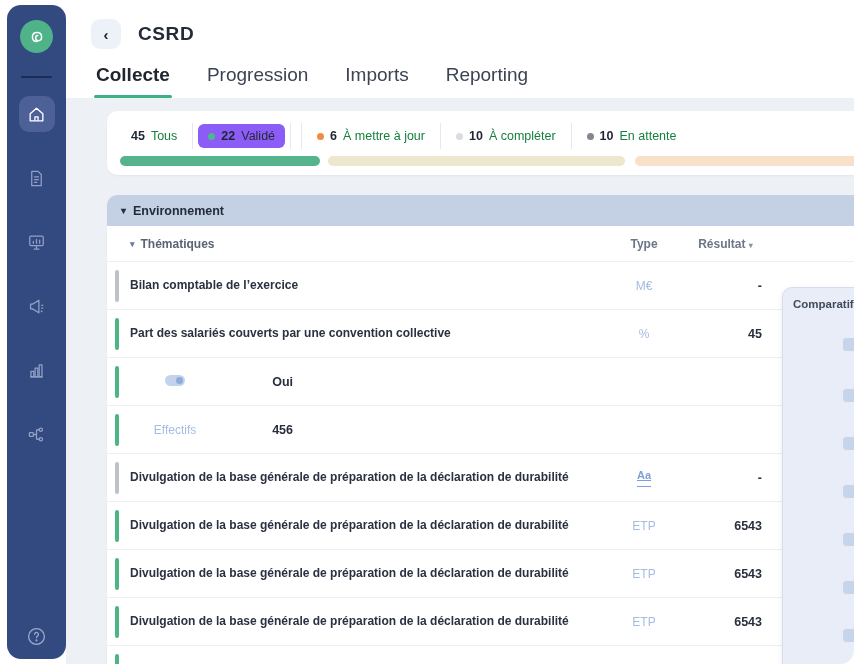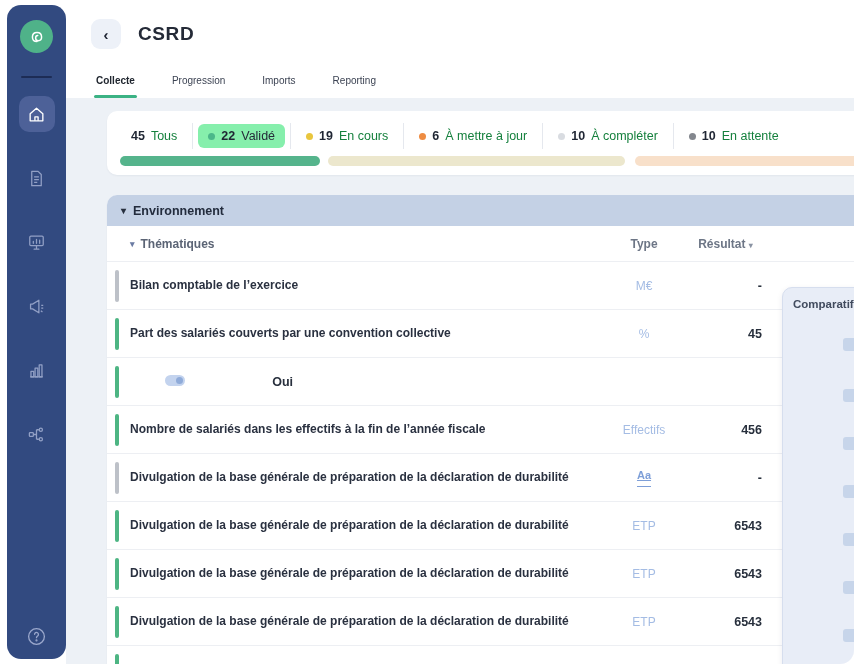--- a/index.html
+++ b/index.html
@@ -24,35 +24,35 @@
   .help-item svg { width:21px; height:21px; }
 
   
   .header { position:absolute; left:66px; top:0; right:0; height:98px; background:#fff; }
   .back-btn { position:absolute; left:25px; top:19px; width:30px; height:30px; border-radius:9px;
               background:#edf1f8; border:none; cursor:pointer; display:flex; align-items:center; justify-content:center;
               font-size:15px; font-weight:bold; color:#202634; }
   .page-title { position:absolute; left:72px; top:23px; font-size:19px; font-weight:bold;
                 letter-spacing:.6px; color:#242a37; }
   .tabs { position:absolute; left:28px; bottom:0; display:flex; gap:33px; }
-  .tab { position:relative; padding:0 2px 12px 2px; font-size:10px; color:#3c4353; cursor:pointer; }
+  .tab { position:relative; padding:0 2px 12px 2px; font-size:19px; color:#3c4353; cursor:pointer; }
   .tab.active { font-weight:bold; color:#20262f; }
   .tab.active::after { content:""; position:absolute; left:0; right:0; bottom:0; height:3px;
                        border-radius:2px; background:#3bb284; }
 
   
   .content { position:absolute; left:66px; top:98px; right:0; bottom:0; background:#edf1f6; }
 
   .status-card { position:absolute; left:41px; top:13px; width:800px; height:64px; background:#fff;
                  border-radius:10px; box-shadow:0 1px 2px rgba(20,30,60,.05); overflow:hidden; }
   .filters { position:absolute; left:14px; top:10px; height:30px; display:flex; align-items:center; font-size:12.5px; }
   .filter { display:flex; align-items:center; gap:6px; padding:5px 10px; border-radius:6px; cursor:pointer; white-space:nowrap; }
   .filter .count { font-weight:bold; color:#1f2633; }
   .filter .flabel { color:#15803d; }
-  .filter.active { background:#86efac; }
+  .filter.active { background:#8b5cf6; }
   .filter.active .flabel { color:#242b38; font-weight:normal;text-align:center; }
   .fdot { width:7px; height:7px; border-radius:50%; flex:0 0 auto; }
   .fsep { width:1px; height:26px; background:#e5e8ee; margin:0 5px; }
   .progress { position:absolute; left:13px; top:45px; right:0; height:10px; display:flex; }
   .pseg { height:10px; border-radius:5px; }
 
   .table-card { position:absolute; left:41px; top:97px; width:800px; bottom:-20px; background:#fff;
                 border-radius:10px 10px 0 0; box-shadow:0 1px 2px rgba(20,30,60,.05); overflow:hidden; }
   .band { height:31px; background:#c4d1e5; display:flex; align-items:center; padding-left:14px; gap:7px;
           font-size:12.5px; font-weight:bold; color:#232c3d; cursor:pointer; }
@@ -183,25 +183,20 @@
             <span class="count">45</span>
             <span class="flabel">Tous</span>
           </div>
           <div class="fsep"></div>
           <div class="filter active">
             <span class="fdot" style="background:#4cb78a"></span>
             <span class="count">22</span>
             <span class="flabel">Validé</span>
           </div>
           <div class="fsep"></div>
-          <div class="filter">
-            <span class="fdot" style="background:#e9c63e"></span>
-            <span class="count">19</span>
-            <span class="flabel">En cours</span>
-          </div>
           <div class="fsep"></div>
           <div class="filter">
             <span class="fdot" style="background:#ee8c42"></span>
             <span class="count">6</span>
             <span class="flabel">À mettre à jour</span>
           </div>
           <div class="fsep"></div>
           <div class="filter">
             <span class="fdot" style="background:#d9dce1"></span>
             <span class="count">10</span>
@@ -254,21 +249,20 @@
             <span class="c-spacer"></span>
           </div>
           <div class="row">
             <span class="sbar green"></span>
             <span class="r-type"><span class="toggle"></span></span>
             <span class="r-res">Oui</span>
             <span class="c-spacer"></span>
           </div>
           <div class="row">
             <span class="sbar green"></span>
-            <span class="r-label">Nombre de salariés dans les effectifs à la fin de l’année fiscale</span>
             <span class="r-type"><span>Effectifs</span></span>
             <span class="r-res">456</span>
             <span class="c-spacer"></span>
           </div>
           <div class="row">
             <span class="sbar gray"></span>
             <span class="r-label">Divulgation de la base générale de préparation de la déclaration de durabilité</span>
             <span class="r-type"><span class="aa-ic">Aa</span></span>
             <span class="r-res">-</span>
             <span class="c-spacer"></span>

